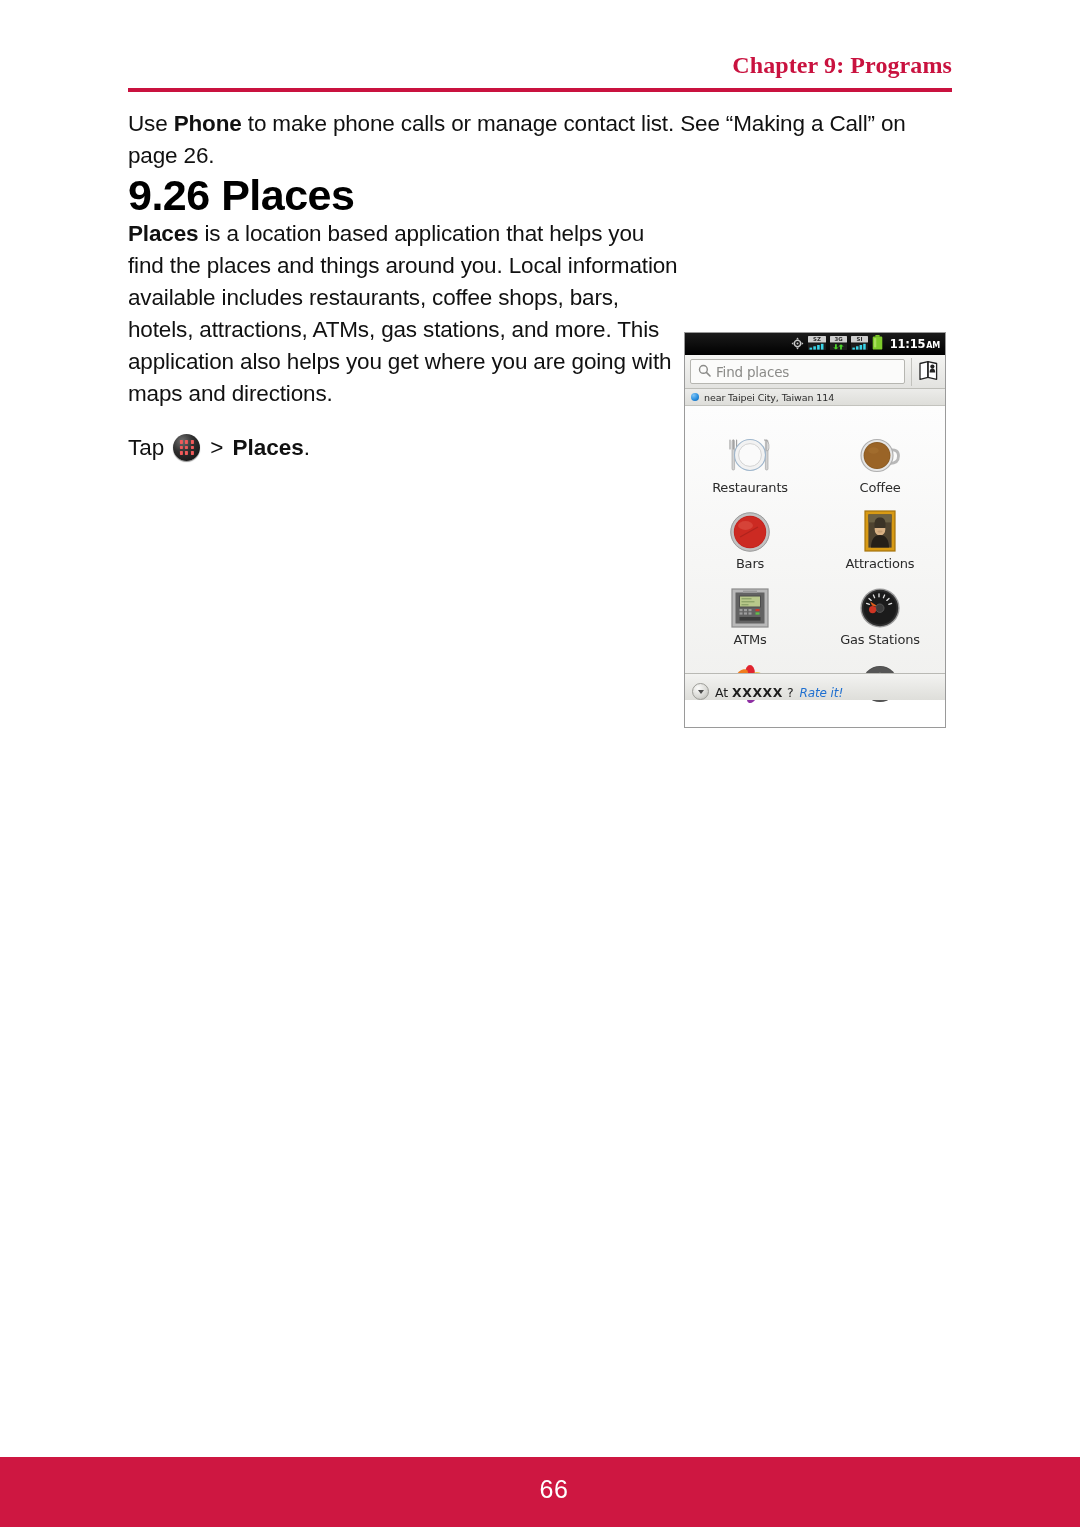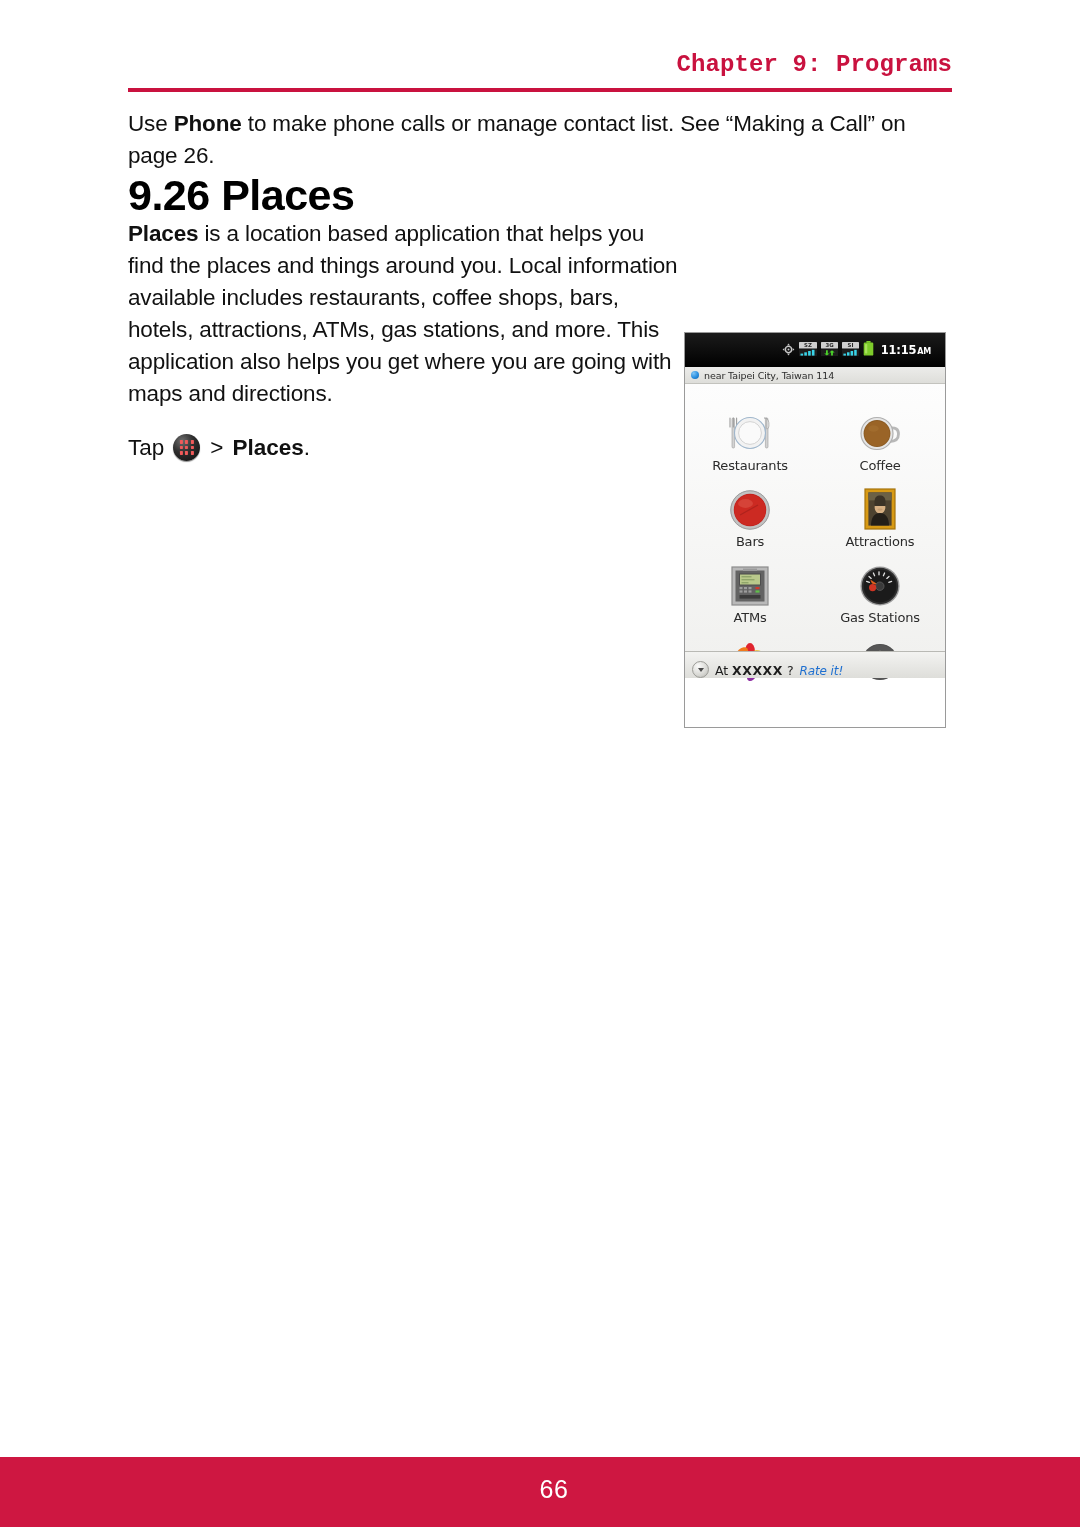--- a/index.html
+++ b/index.html
@@ -17,21 +17,21 @@
 
   
   .page-header {
     position: absolute;
     left: 128px;
     top: 52px;
     width: 824px;
     text-align: right;
   }
   .page-header .chapter-text {
-    font-family: Liberation Mono, monospace;
+    font-family: Liberation Serif, serif;
     font-size: 24px;
     font-weight: 600;
     color: #c9123f;
     letter-spacing: 0.1px;
     display: inline-block;
     line-height: 1.1;
   }
   .header-rule {
     position: absolute;
     left: 128px;
@@ -145,26 +145,26 @@
     width: 262px;
     height: 396px;
     background: #ffffff;
     border: 1px solid #9a9a9a;
     box-sizing: border-box;
     overflow: hidden;
     font-family: "DejaVu Sans", sans-serif;
   }
 
   .statusbar {
-    height: 34px;
+    height: 22px;
     background: linear-gradient(#1b1b1b, #000000);
     display: flex;
     align-items: center;
     justify-content: flex-end;
-    padding-right: 14px;
+    padding-right: 5px;
     gap: 4px;
   }
   .statusbar .sb-icon { display: block; }
   .statusbar .clock {
     color: #ffffff;
     font-size: 11.5px;
     font-weight: bold;
     letter-spacing: -0.2px;
     margin-left: 3px;
     white-space: nowrap;
@@ -413,20 +413,41 @@
     <span class="sb-icon">
       <svg width="11" height="15" viewBox="0 0 11 15">
         <rect x="3.4" y="0" width="4.2" height="1.8" fill="#7ecb2b" rx="0.4"></rect>
         <rect x="0.7" y="1.6" width="9.6" height="13" fill="#7ecb2b" rx="1.2"></rect>
         <rect x="2" y="3" width="2.3" height="9.6" fill="#a9e05c" rx="0.8"></rect>
       </svg>
     </span>
     <span class="clock"><span>11:15</span><span class="ampm">AM</span></span>
   </div>
 
+  <div class="searchrow">
+    <div class="searchbox">
+      <span class="magnifier">
+        <svg width="13" height="13" viewBox="0 0 13 13">
+          <circle cx="5.4" cy="5.4" r="3.9" fill="none" stroke="#8b8b88" stroke-width="1.4"></circle>
+          <line x1="8.4" y1="8.4" x2="12" y2="12" stroke="#8b8b88" stroke-width="1.6" stroke-linecap="round"></line>
+        </svg>
+      </span>
+      <span class="ph">Find places</span>
+    </div>
+    <div class="divider"></div>
+    <div class="mapbtn">
+      <svg width="22" height="22" viewBox="0 0 22 22">
+        <path d="M2 4.5 L10 2.6 L10 18.4 L2 20.3 Z" fill="#ffffff" stroke="#232323" stroke-width="1.3" stroke-linejoin="round"></path>
+        <path d="M10 2.6 L18.6 4.5 L18.6 20.3 L10 18.4 Z" fill="#ffffff" stroke="#232323" stroke-width="1.3" stroke-linejoin="round"></path>
+        <line x1="10" y1="2.6" x2="10" y2="18.4" stroke="#232323" stroke-width="1.1"></line>
+        <circle cx="14.4" cy="7.6" r="2.1" fill="#232323"></circle>
+        <path d="M14.4 9.4 C12.5 9.4 11.6 11 11.6 13.4 L17.2 13.4 C17.2 11 16.3 9.4 14.4 9.4 Z" fill="#232323"></path>
+      </svg>
+    </div>
+  </div>
 
   <div class="locationrow">
     <span class="bluedot"></span>
     <span class="loctext">near Taipei City, Taiwan 114</span>
   </div>
 
   <div class="grid">
 
     <div class="grid-row">
       <div class="grid-cell">

